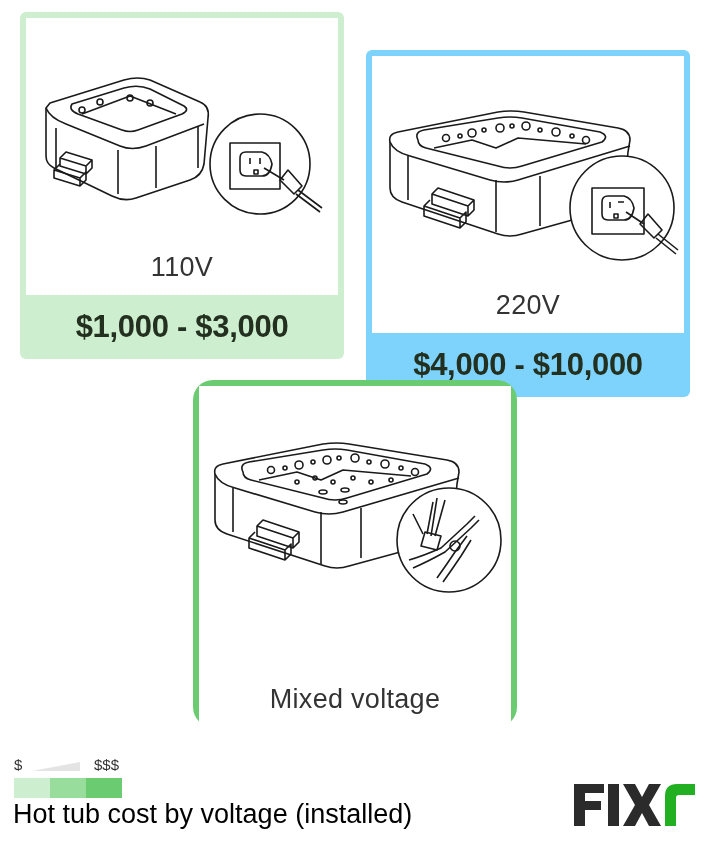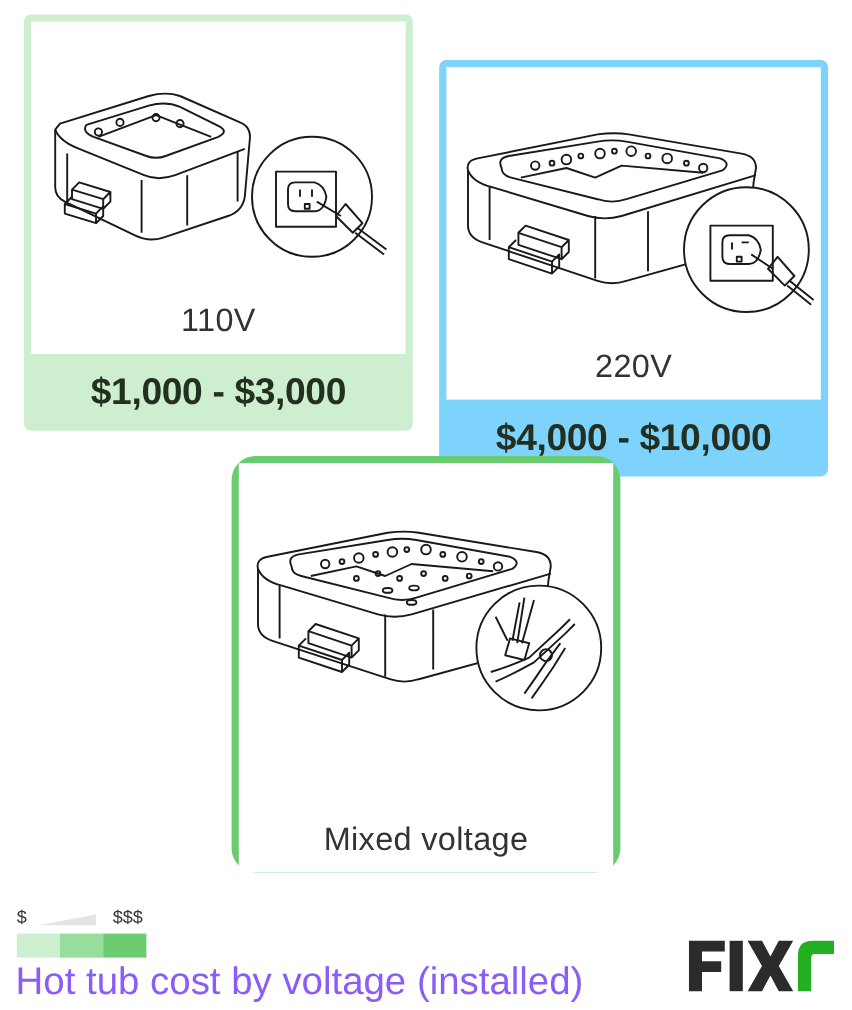--- a/index.html
+++ b/index.html
@@ -15,21 +15,21 @@
   .c3 { left:193px; top:380px; background:#6bcb71;border-radius:20px; }
   .label { position:absolute; left:0; right:0; bottom:12px; text-align:center;
            font-size:27px; font-weight:300; color:#333; letter-spacing:0.3px; }
   svg.ill { position:absolute; left:0; top:0; }
   .legend { position:absolute; left:14px; top:756px; width:112px; }
   .legend .lo { position:absolute; left:0; top:0; font-size:15px; color:#333; }
   .legend .hi { position:absolute; left:80px; top:0; font-size:15px; color:#333; }
   .legend .wedge { position:absolute; left:18px; top:2px; }
   .legend .bar { position:absolute; left:0; top:22px; display:flex; height:20px; }
   .legend .bar span { display:block; width:36px; height:20px; }
-  .caption { position:absolute; left:13px; top:799px; font-size:32px; color:#8b5cf6; }
+  .caption { position:absolute; left:13px; top:799px; font-size:27px; color:#000000; }
   .logo { position:absolute; left:574px; top:782px; }
 </style>
 </head>
 <body>
 
 <div class="card c1">
   <div class="inner">
     <svg class="ill" width="312" height="277" viewBox="0 0 312 277" fill="none" stroke="#1a1a1a" stroke-width="1.6" stroke-linejoin="round">
       <path d="M20 90 L24 85 L98 62 Q112 58 124 62 L174 84 Q184 88 182 100 L178 146 Q176 158 164 162 L110 180 Q98 184 86 178 L28 150 Q20 146 20 138 Z"></path>
       <path d="M20 90 Q24 100 40 106 L94 128 Q106 133 120 128 L178 106"></path>

